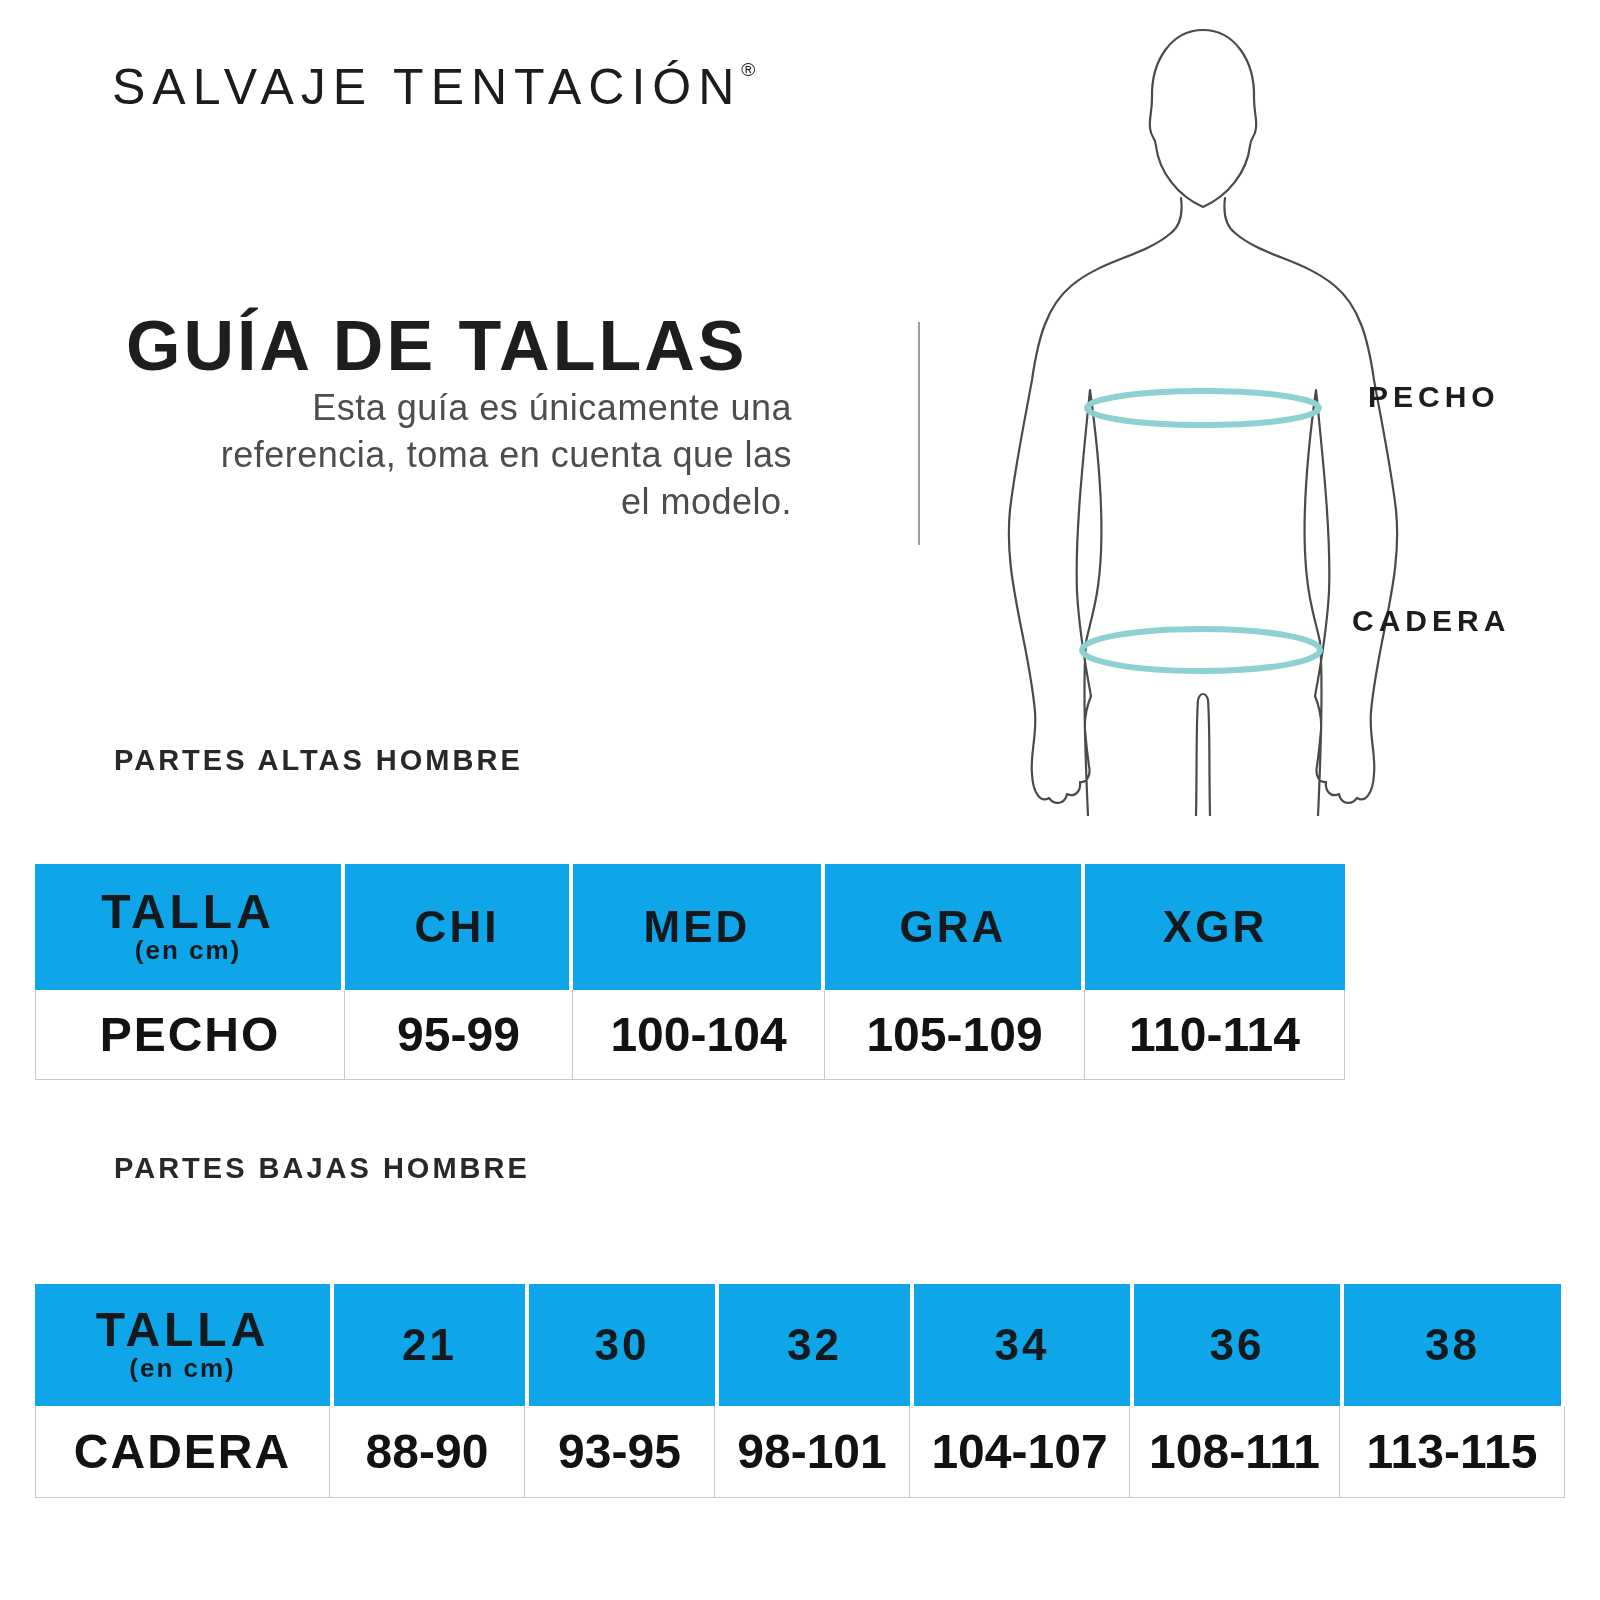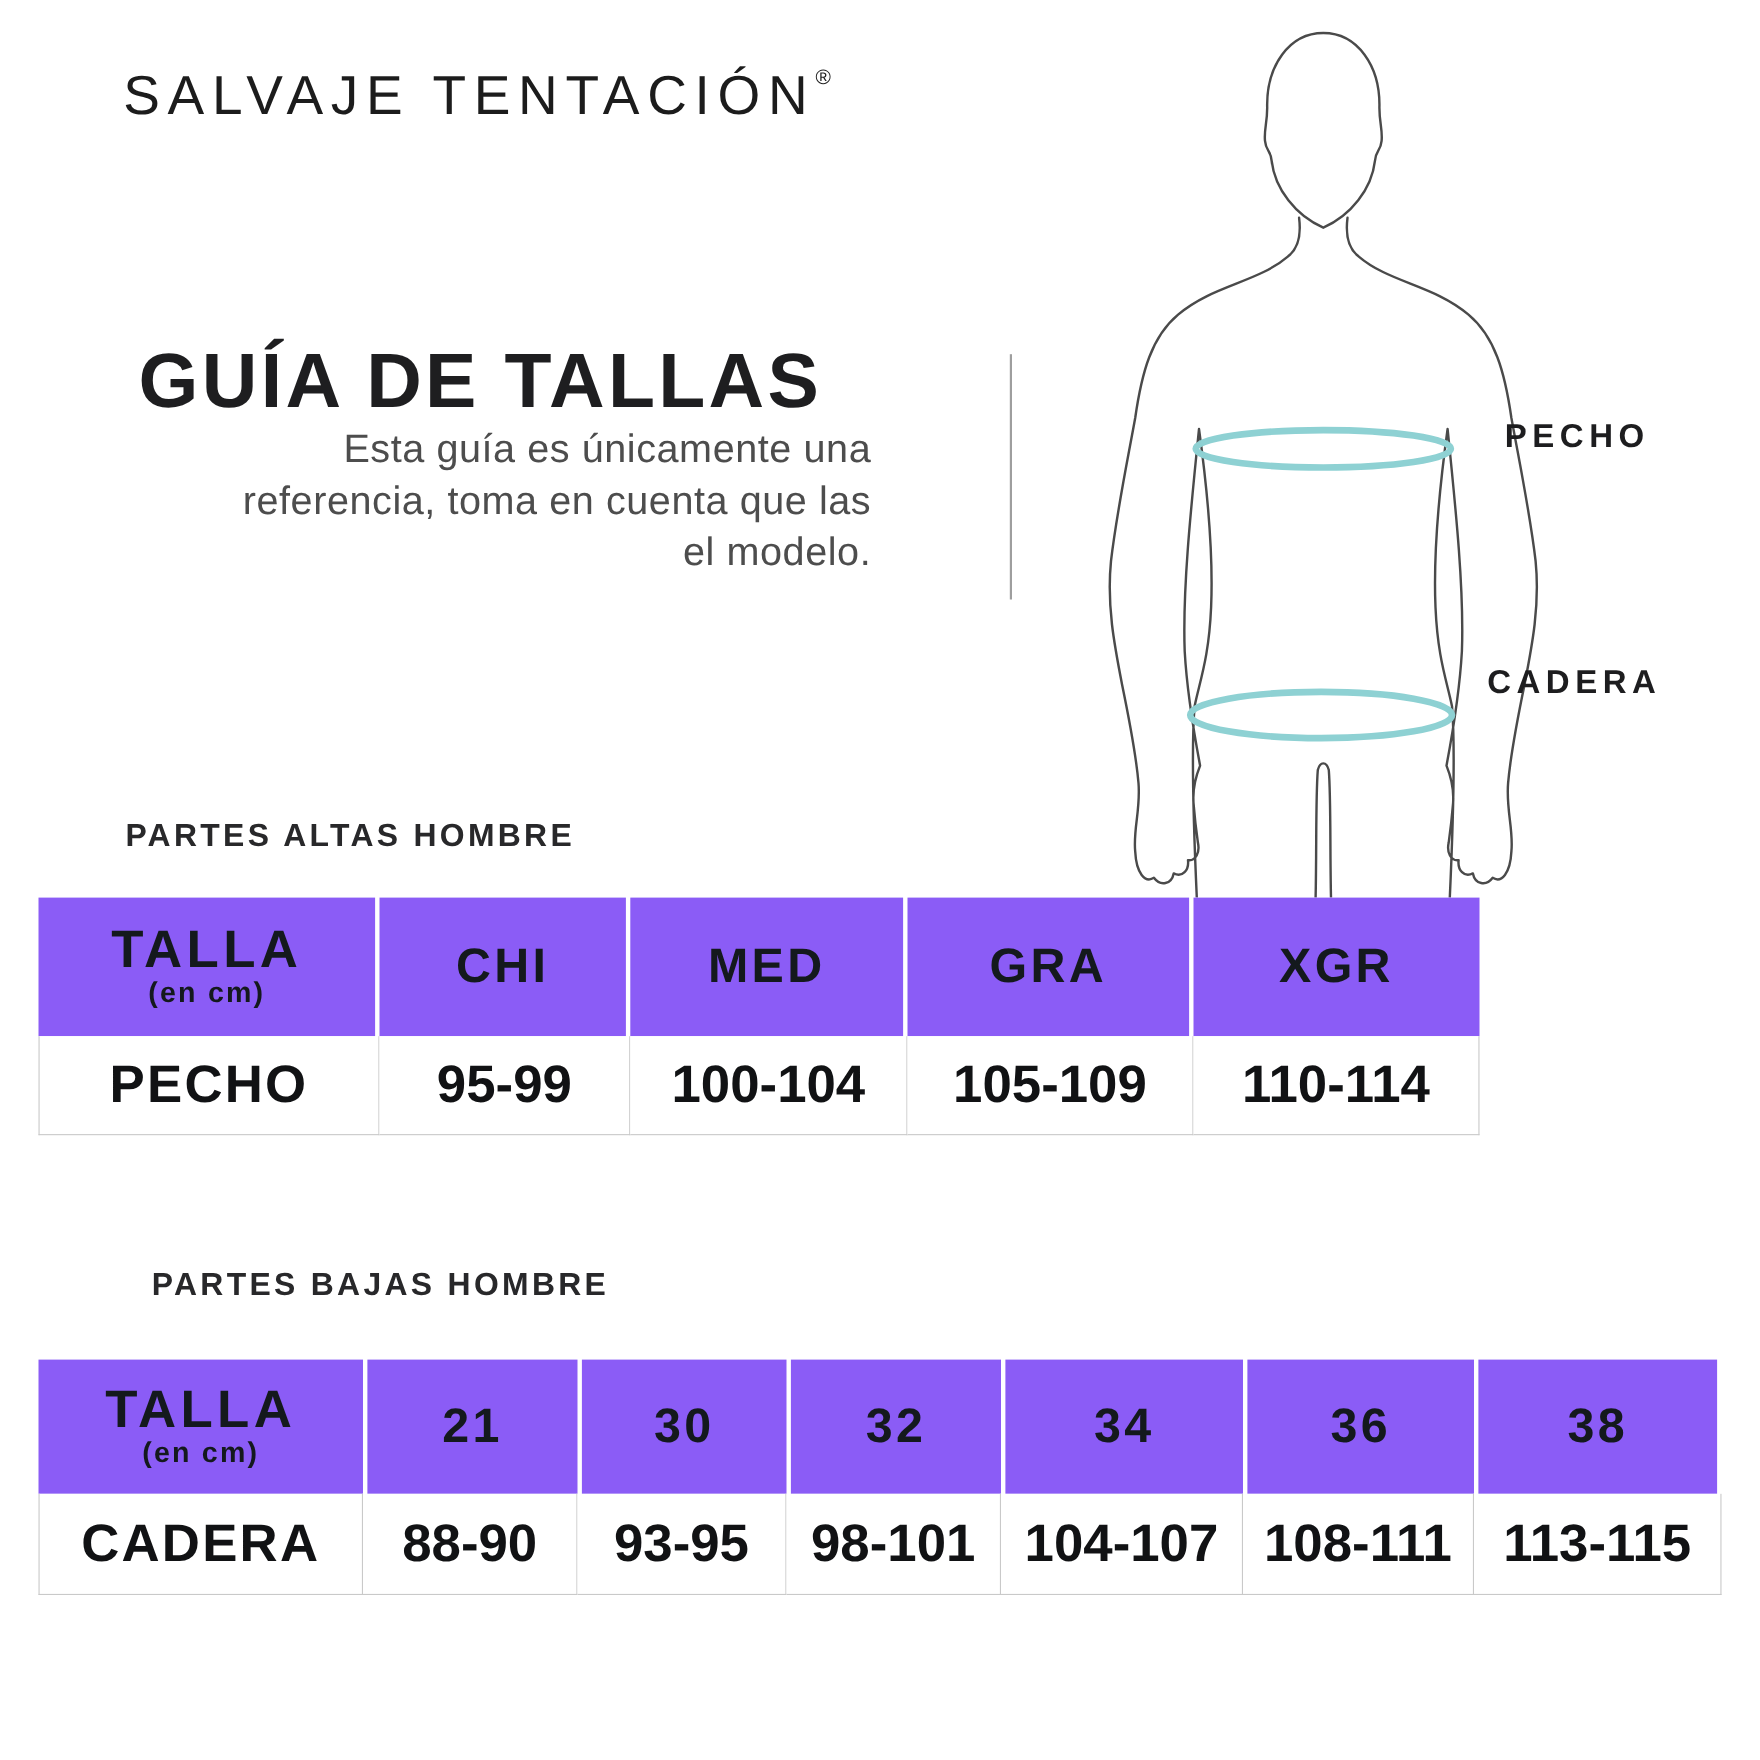--- a/index.html
+++ b/index.html
@@ -36,29 +36,30 @@
     white-space:nowrap;
   }
   .label-pecho{left:1368px;top:380px;}
   .label-cadera{left:1352px;top:604px;}
   
   .section-label{
     position:absolute;font-size:29px;font-weight:700;letter-spacing:3px;color:#28282a;
     white-space:nowrap;
   }
   .section-tops{left:114px;top:744px;}
-  .section-bottoms{left:114px;top:1152px;margin-left:24px;}
+  .section-bottoms{left:114px;top:1152px;}
   
   .size-table{position:absolute;}
   .tbl-tops{left:35px;top:816px;width:1310px;}
   .tbl-bottoms{left:35px;top:1236px;width:1530px;}
   .thead{display:flex;gap:4px;}
   .th{
-    background:#8b5cf6;display:flex;flex-direction:column;align-items:center;justify-content:center;
+    background:#0ea5e9;display:flex;flex-direction:column;align-items:center;justify-content:center;
     color:#14191d;
+    margin-top:48px;
   }
   .tbl-tops .th{height:126px;}
   .tbl-bottoms .th{height:122px;}
   .th .size-lbl{font-size:44px;font-weight:700;letter-spacing:3px;}
   .th .talla{font-size:48px;font-weight:700;letter-spacing:4px;line-height:46px;}
   .th .unit{font-size:26px;font-weight:700;letter-spacing:2px;line-height:30px;}
   .tbody{display:flex;}
   .td{
     background:#ffffff;display:flex;align-items:center;justify-content:center;
     font-size:48px;font-weight:700;color:#111214;

